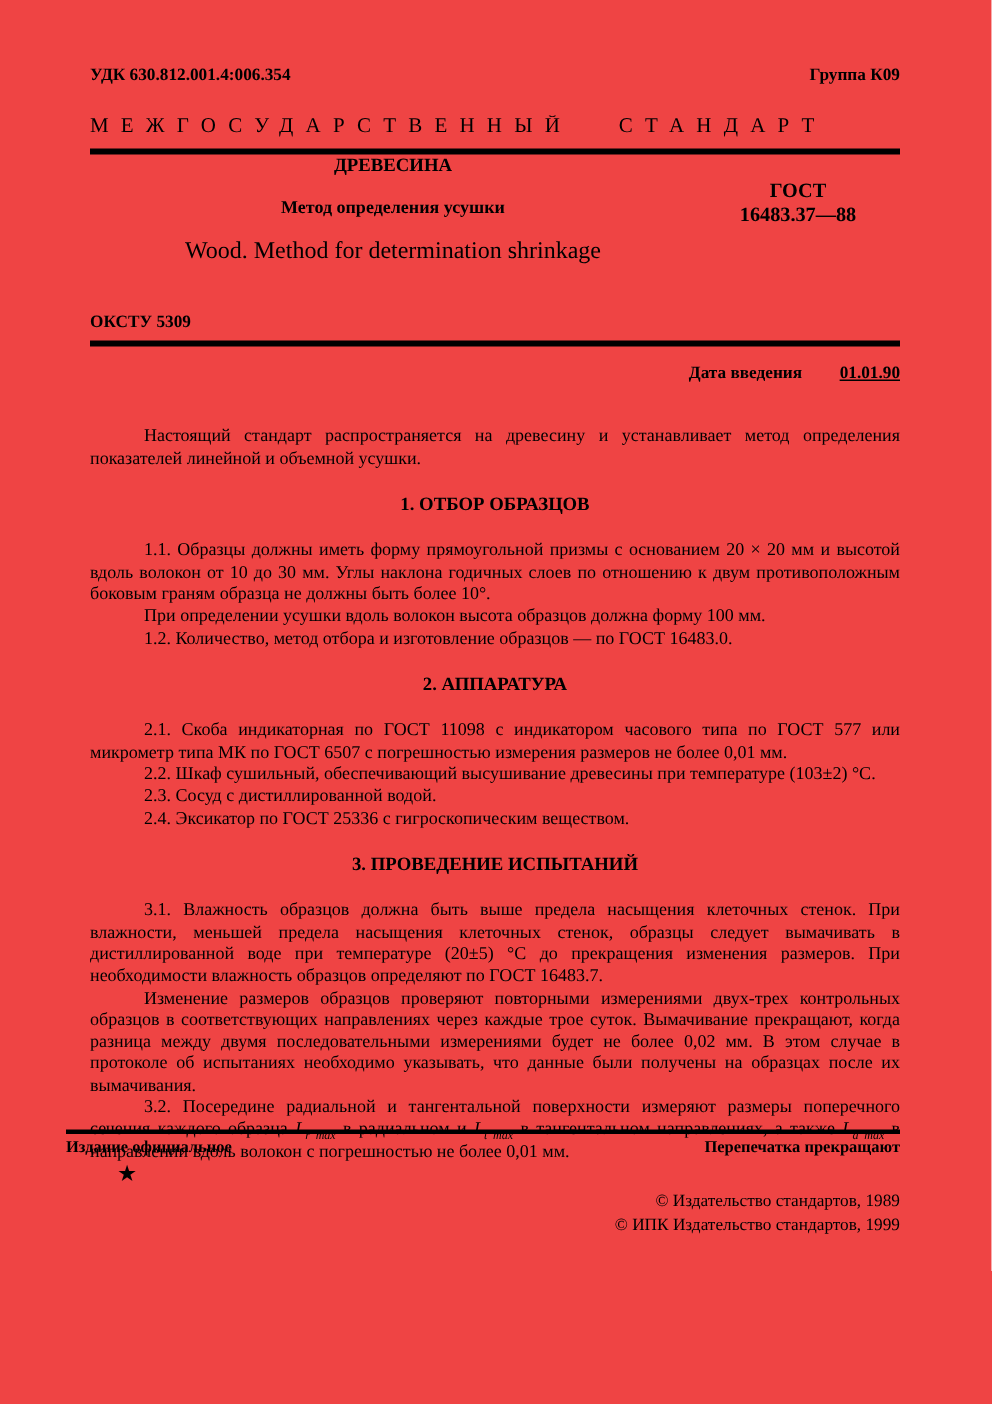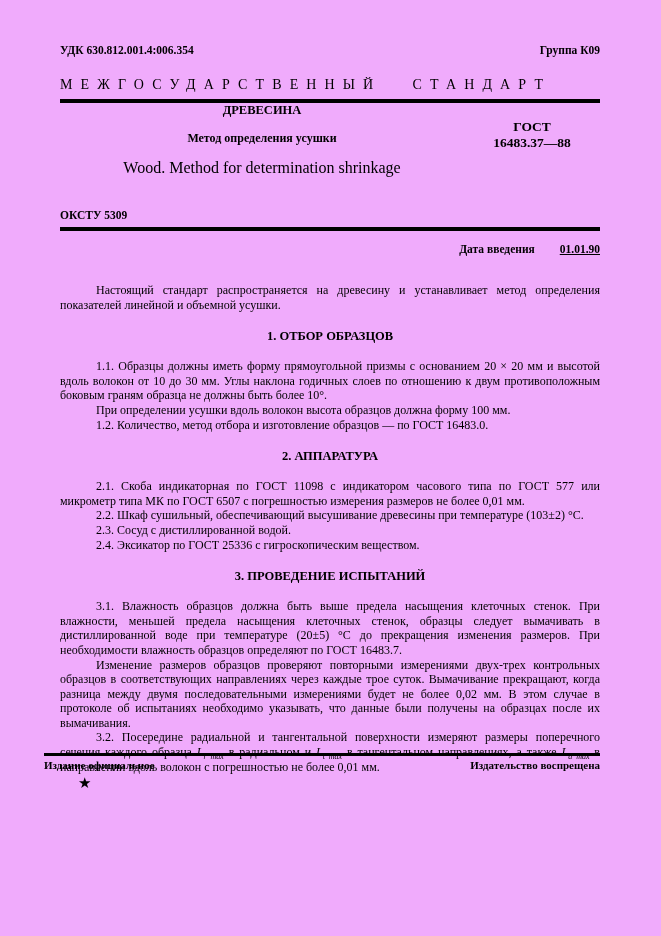--- a/index.html
+++ b/index.html
@@ -1,19 +1,19 @@
 <!DOCTYPE html>
 <html lang="ru"><head>
 <meta charset="utf-8">
 <style>
   html,body{margin:0;padding:0;background:#fff;}
   .page{
     position:relative;
     width:661px;height:936px;
-    background:#f0abfc;
+    background:#ef4444;
     color:#000;
     font-family:"Liberation Serif", serif;
     overflow:hidden;
     box-sizing:border-box;
   }
   .content{padding:0 61px 0 60px;}
 
   .udk-row{
     display:flex;justify-content:space-between;
     padding-top:44px;
@@ -114,17 +114,21 @@
     <p class="para">3.1. Влажность образцов должна быть выше предела насыщения клеточных стенок. При влажности, меньшей предела насыщения клеточных стенок, образцы следует вымачивать в дистиллированной воде при температуре (20±5) °С до прекращения изменения размеров. При необходимости влажность образцов определяют по ГОСТ 16483.7.</p>
     <p class="para">Изменение размеров образцов проверяют повторными измерениями двух-трех контрольных образцов в соответствующих направлениях через каждые трое суток. Вымачивание прекращают, когда разница между двумя последовательными измерениями будет не более 0,02 мм. В этом случае в протоколе об испытаниях необходимо указывать, что данные были получены на образцах после их вымачивания.</p>
     <p class="para">3.2. Посередине радиальной и тангентальной поверхности измеряют размеры поперечного сечения каждого образца <span class="var">L</span><sub>r max</sub> в радиальном и <span class="var">L</span><sub>t max</sub> в тангентальном направлениях, а также <span class="var">L</span><sub>a max</sub> в направлении вдоль волокон с погрешностью не более 0,01 мм.</p>
 
   </div>
 
   <div class="footer">
     <div class="footer-rule"></div>
     <div class="footer-row">
       <span>Издание официальное</span>
-      <span>Издательство воспрещена</span>
+      <span>Перепечатка прекращают</span>
     </div>
     <div class="star">★</div>
+    <div class="copyrights">
+      <div>© Издательство стандартов, 1989</div>
+      <div>© ИПК Издательство стандартов, 1999</div>
+    </div>
   </div>
 </div>
 
 </body></html>

